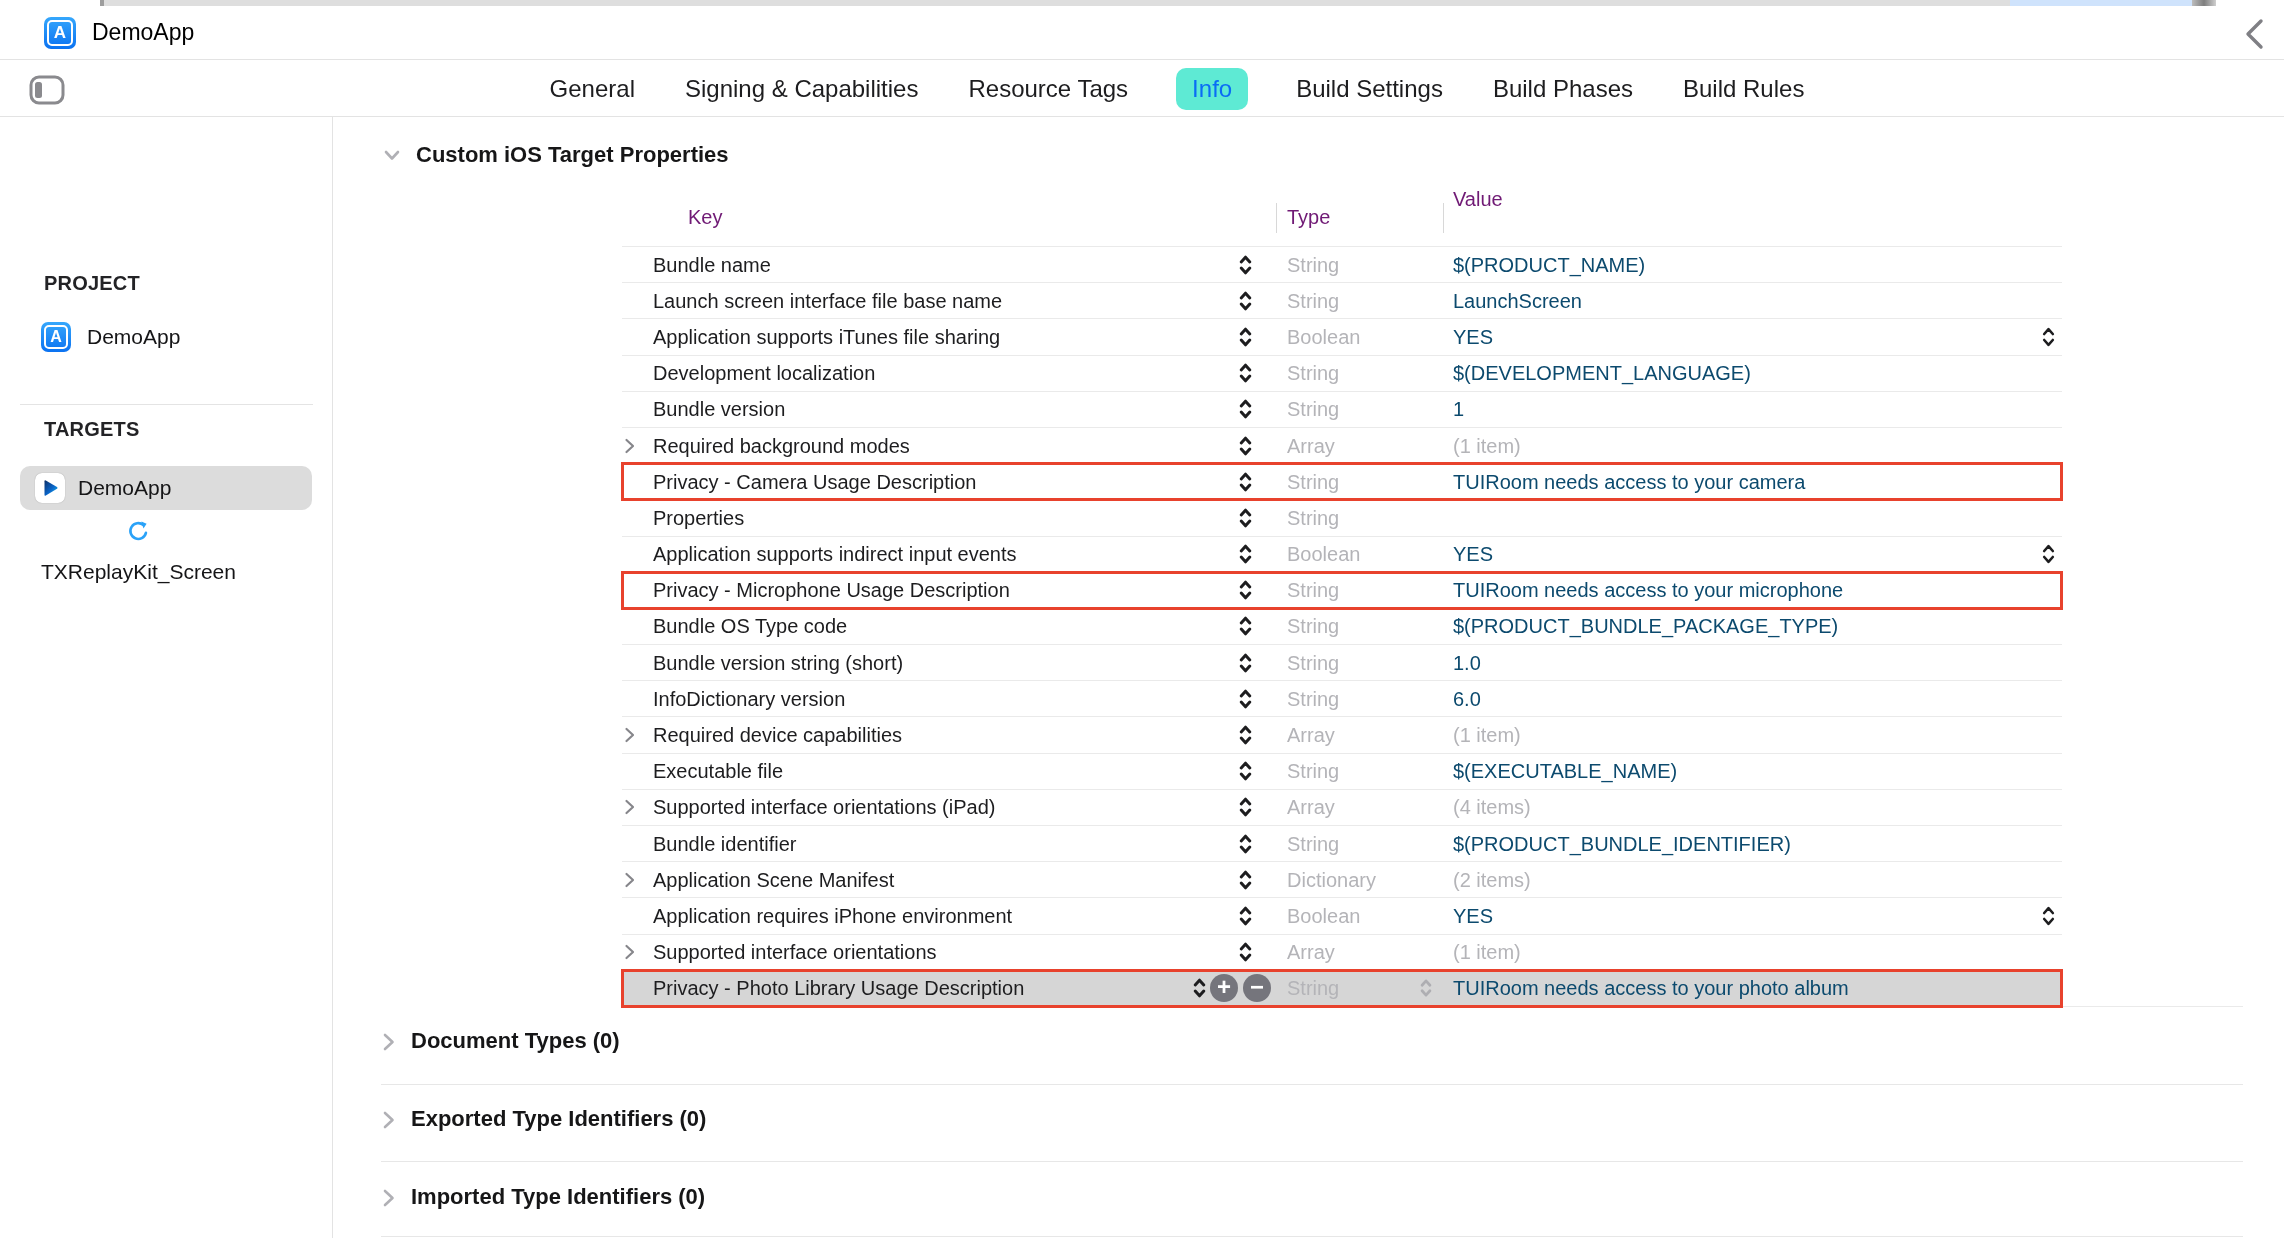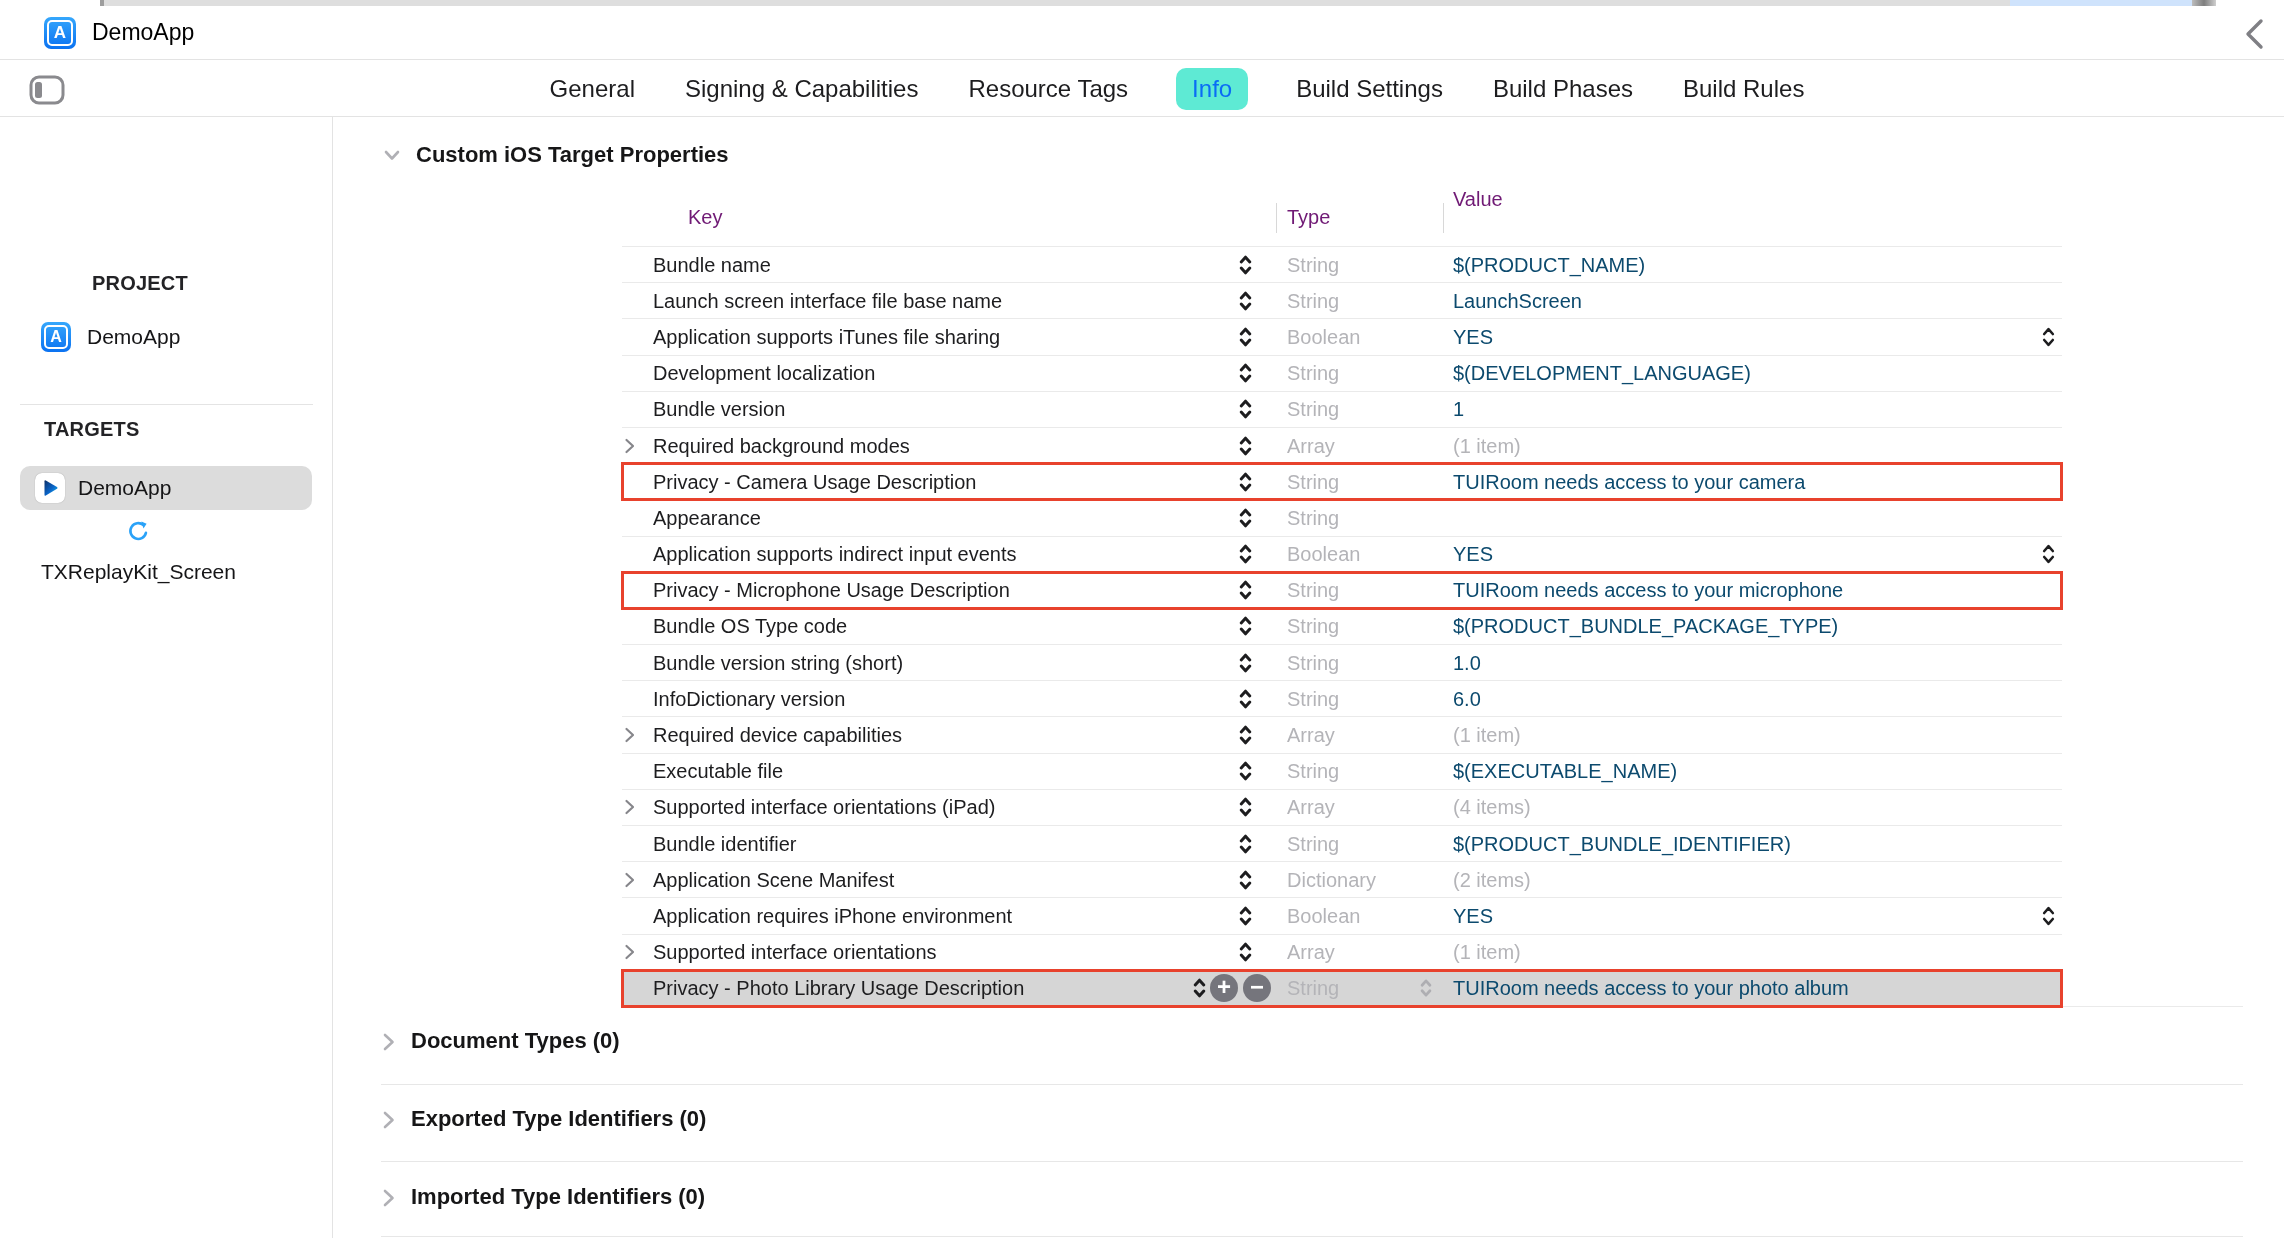--- a/index.html
+++ b/index.html
@@ -32,21 +32,21 @@
   .sidebar-toggle{position:absolute;left:29px;top:15px;cursor:pointer;}
   .tabs{position:absolute;left:0;top:0;width:100%;height:57px;display:flex;align-items:center;
         justify-content:center;gap:46px;padding-left:70px;}
   .tab{font-family:inherit;border:0;background:transparent;font-size:24px;color:#1d1d1f;
        padding:7px 2px;cursor:pointer;border-radius:10px;white-space:nowrap;}
   .tab.active{background:#5eead4;color:#0a6cf5;padding:7px 16px;}
 
   
   .sidebar{position:absolute;left:0;top:117px;width:333px;height:1121px;border-right:1px solid #e3e3e3;background:#fff;}
   .side-h{position:absolute;left:44px;font-size:20px;font-weight:700;color:#232326;letter-spacing:.2px;}
-  .side-h.projects{top:155px;margin-left:48px;}
+  .side-h.projects{top:155px;}
   .side-h.targets{top:301px;}
   .side-item{position:absolute;display:flex;align-items:center;cursor:pointer;}
   .side-item .label{font-size:21px;color:#151517;white-space:nowrap;}
   .proj-item{left:41px;top:205px;gap:16px;}
   .proj-item .appicon{width:30px;height:30px;}
   .proj-item .appicon span{font-size:16px;}
   .side-div{position:absolute;left:20px;top:287px;width:293px;height:1px;background:#e4e4e4;}
   .target-sel{left:20px;top:349px;width:292px;height:44px;background:#dcdcdc;border-radius:10px;
               gap:13px;padding-left:15px;}
   .target-logo{width:30px;height:30px;border-radius:7px;background:#fff;box-shadow:0 0 1px rgba(0,0,0,.35);
@@ -314,21 +314,21 @@
       </span>
 
       <span class="cell ctype">String</span>
 
       <span class="cell cvalue">TUIRoom needs access to your camera</span>
 
       <span class="highlight-box"></span>
     </div>
       <div class="prow">
 
-      <span class="cell ckey">Appearance</span>
+      <span class="cell ckey">Properties</span>
       <span class="cell stepper main">
         <svg width="15" height="24" viewBox="0 0 15 24">
             <path d="M3.2 9 L7.5 4.2 L11.8 9" fill="none" stroke="currentColor" stroke-width="3" stroke-linecap="round" stroke-linejoin="round"></path>
             <path d="M3.2 15 L7.5 19.8 L11.8 15" fill="none" stroke="currentColor" stroke-width="3" stroke-linecap="round" stroke-linejoin="round"></path>
           </svg>
       </span>
 
       <span class="cell ctype">String</span>
 
       <span class="cell cvalue"></span>

